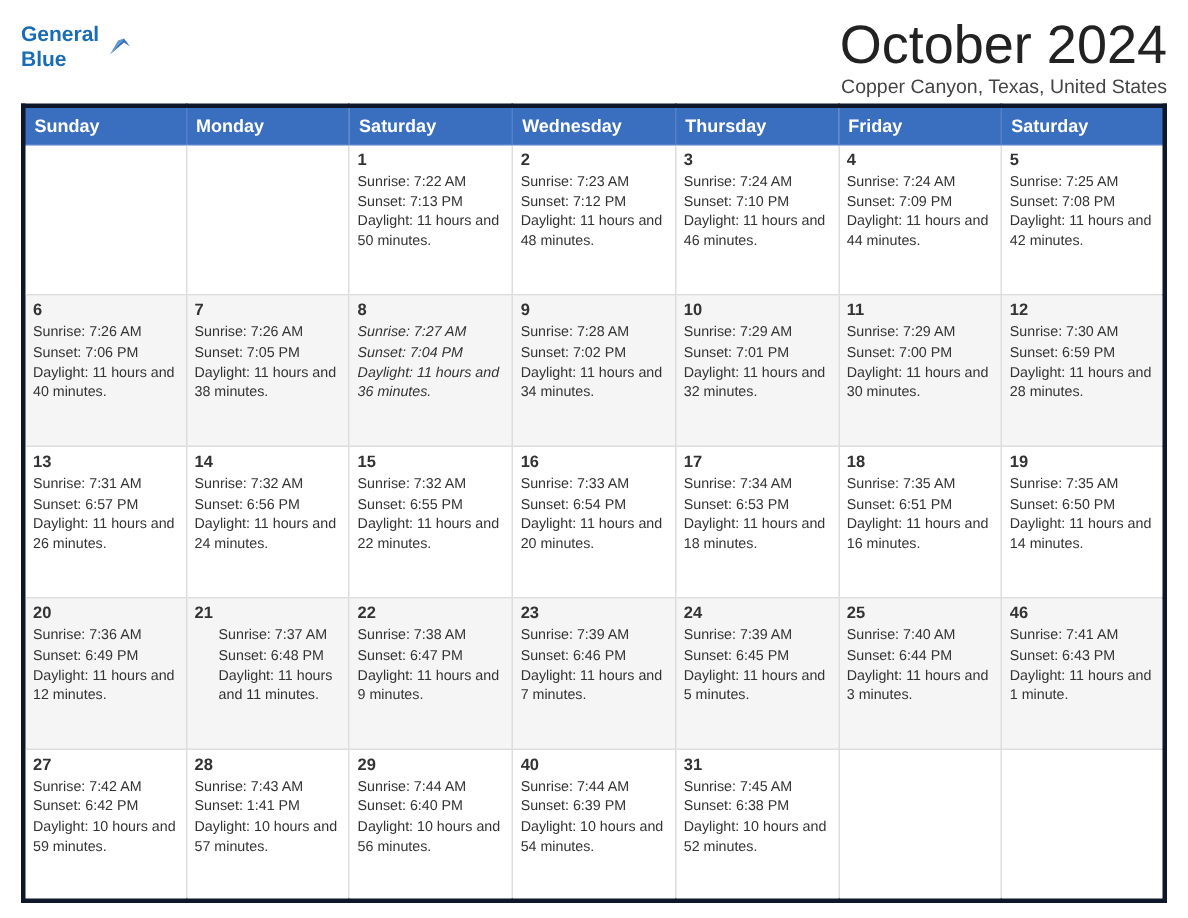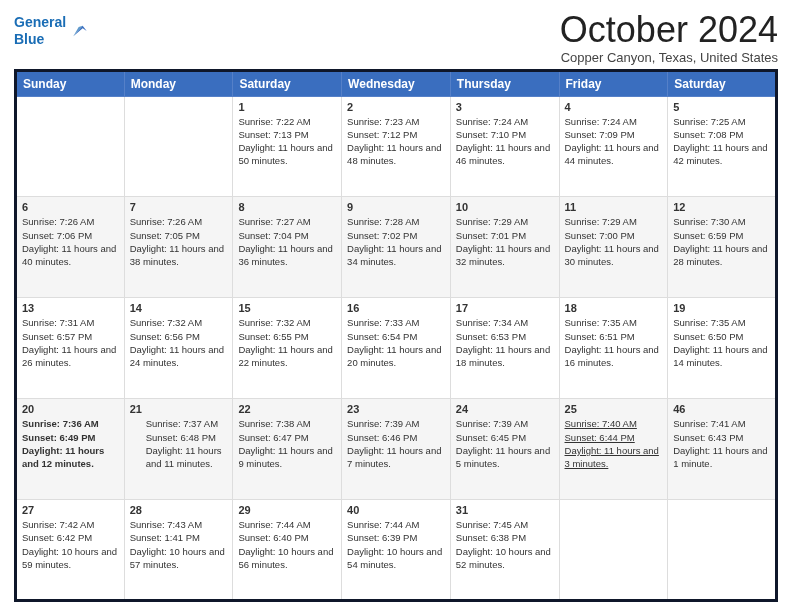--- a/index.html
+++ b/index.html
@@ -190,21 +190,21 @@
 Daylight: 11 hours and 40 minutes.</div>
           </td>
           <td>
             <span class="day-num">7</span>
             <div class="day-info" style="white-space: pre-line;">Sunrise: 7:26 AM
 Sunset: 7:05 PM
 Daylight: 11 hours and 38 minutes.</div>
           </td>
           <td>
             <span class="day-num">8</span>
-            <div class="day-info" style="white-space: pre-line;">Sunrise: 7:27 AM
+            <div class="day-info" style="white-space: pre-line; font-style: italic;">Sunrise: 7:27 AM
 Sunset: 7:04 PM
 Daylight: 11 hours and 36 minutes.</div>
           </td>
           <td>
             <span class="day-num">9</span>
             <div class="day-info" style="white-space: pre-line;">Sunrise: 7:28 AM
 Sunset: 7:02 PM
 Daylight: 11 hours and 34 minutes.</div>
           </td>
           <td>
@@ -266,21 +266,21 @@
           <td>
             <span class="day-num">19</span>
             <div class="day-info" style="white-space: pre-line;">Sunrise: 7:35 AM
 Sunset: 6:50 PM
 Daylight: 11 hours and 14 minutes.</div>
           </td>
         </tr>
         <tr class="row-even">
           <td>
             <span class="day-num">20</span>
-            <div class="day-info" style="white-space: pre-line; font-weight: bold;">Sunrise: 7:36 AM
+            <div class="day-info" style="white-space: pre-line;">Sunrise: 7:36 AM
 Sunset: 6:49 PM
 Daylight: 11 hours and 12 minutes.</div>
           </td>
           <td>
             <span class="day-num">21</span>
             <div class="day-info" style="white-space: pre-line; margin-left: 16px;">Sunrise: 7:37 AM
 Sunset: 6:48 PM
 Daylight: 11 hours and 11 minutes.</div>
           </td>
           <td>
@@ -296,21 +296,21 @@
 Daylight: 11 hours and 7 minutes.</div>
           </td>
           <td>
             <span class="day-num">24</span>
             <div class="day-info" style="white-space: pre-line;">Sunrise: 7:39 AM
 Sunset: 6:45 PM
 Daylight: 11 hours and 5 minutes.</div>
           </td>
           <td>
             <span class="day-num">25</span>
-            <div class="day-info" style="white-space: pre-line; text-decoration: underline;">Sunrise: 7:40 AM
+            <div class="day-info" style="white-space: pre-line;">Sunrise: 7:40 AM
 Sunset: 6:44 PM
 Daylight: 11 hours and 3 minutes.</div>
           </td>
           <td>
             <span class="day-num">46</span>
             <div class="day-info" style="white-space: pre-line;">Sunrise: 7:41 AM
 Sunset: 6:43 PM
 Daylight: 11 hours and 1 minute.</div>
           </td>
         </tr>

